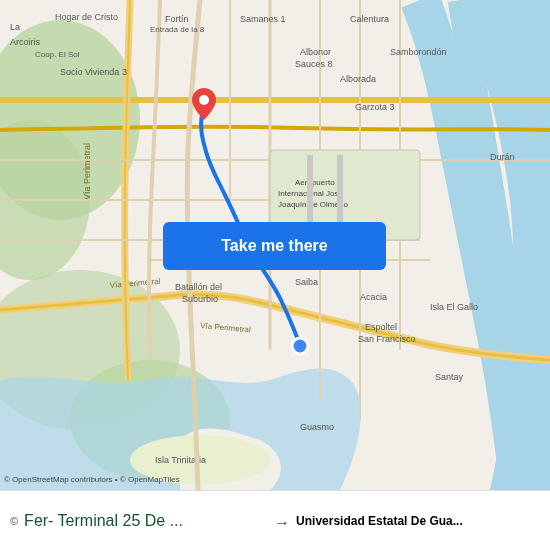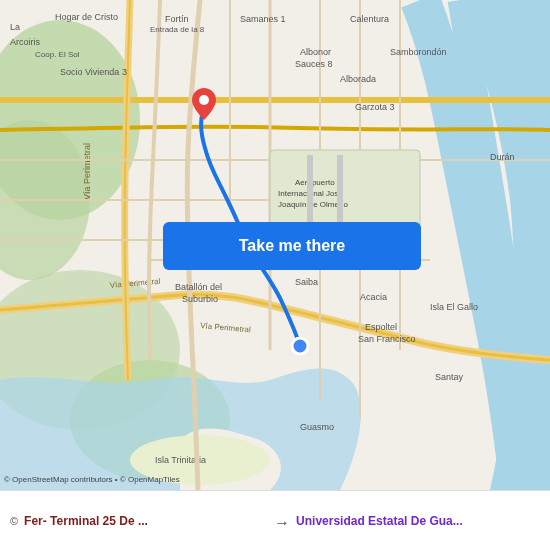--- a/index.html
+++ b/index.html
@@ -15,21 +15,21 @@
 
     #map-svg {
       width: 100%;
       height: 100%;
     }
 
     #take-me-there-btn {
       position: absolute;
       top: 222px;
       left: 163px;
-      width: 258px;
+      width: 223px;
       height: 48px;
       background-color: #1a73e8;
       color: white;
       border: none;
       border-radius: 6px;
       font-size: 16px;
       font-weight: bold;
       cursor: pointer;
       display: flex;
       align-items: center;
@@ -53,39 +53,39 @@
       align-items: center;
       margin-left: auto;
     }
 
     .footer-text {
       font-size: 11px;
       color: #555;
     }
 
     .footer-from {
-      font-size: 12px;
-      font-weight: bold;
-      color: #7f1d1d;
+      font-size: 16px;
+      font-weight: normal;
+      color: #14532d;
       flex: 1;
       white-space: nowrap;
       overflow: hidden;
       text-overflow: ellipsis;
     }
 
     .footer-arrow {
       font-size: 16px;
       color: #555;
       flex-shrink: 0;
     }
 
     .footer-to {
       font-size: 12px;
       font-weight: bold;
-      color: #6d28d9;
+      color: #000000;
       flex: 1;
       white-space: nowrap;
       overflow: hidden;
       text-overflow: ellipsis;
     }
 
     
     .route-line {
       fill: none;
       stroke: #1a73e8;

